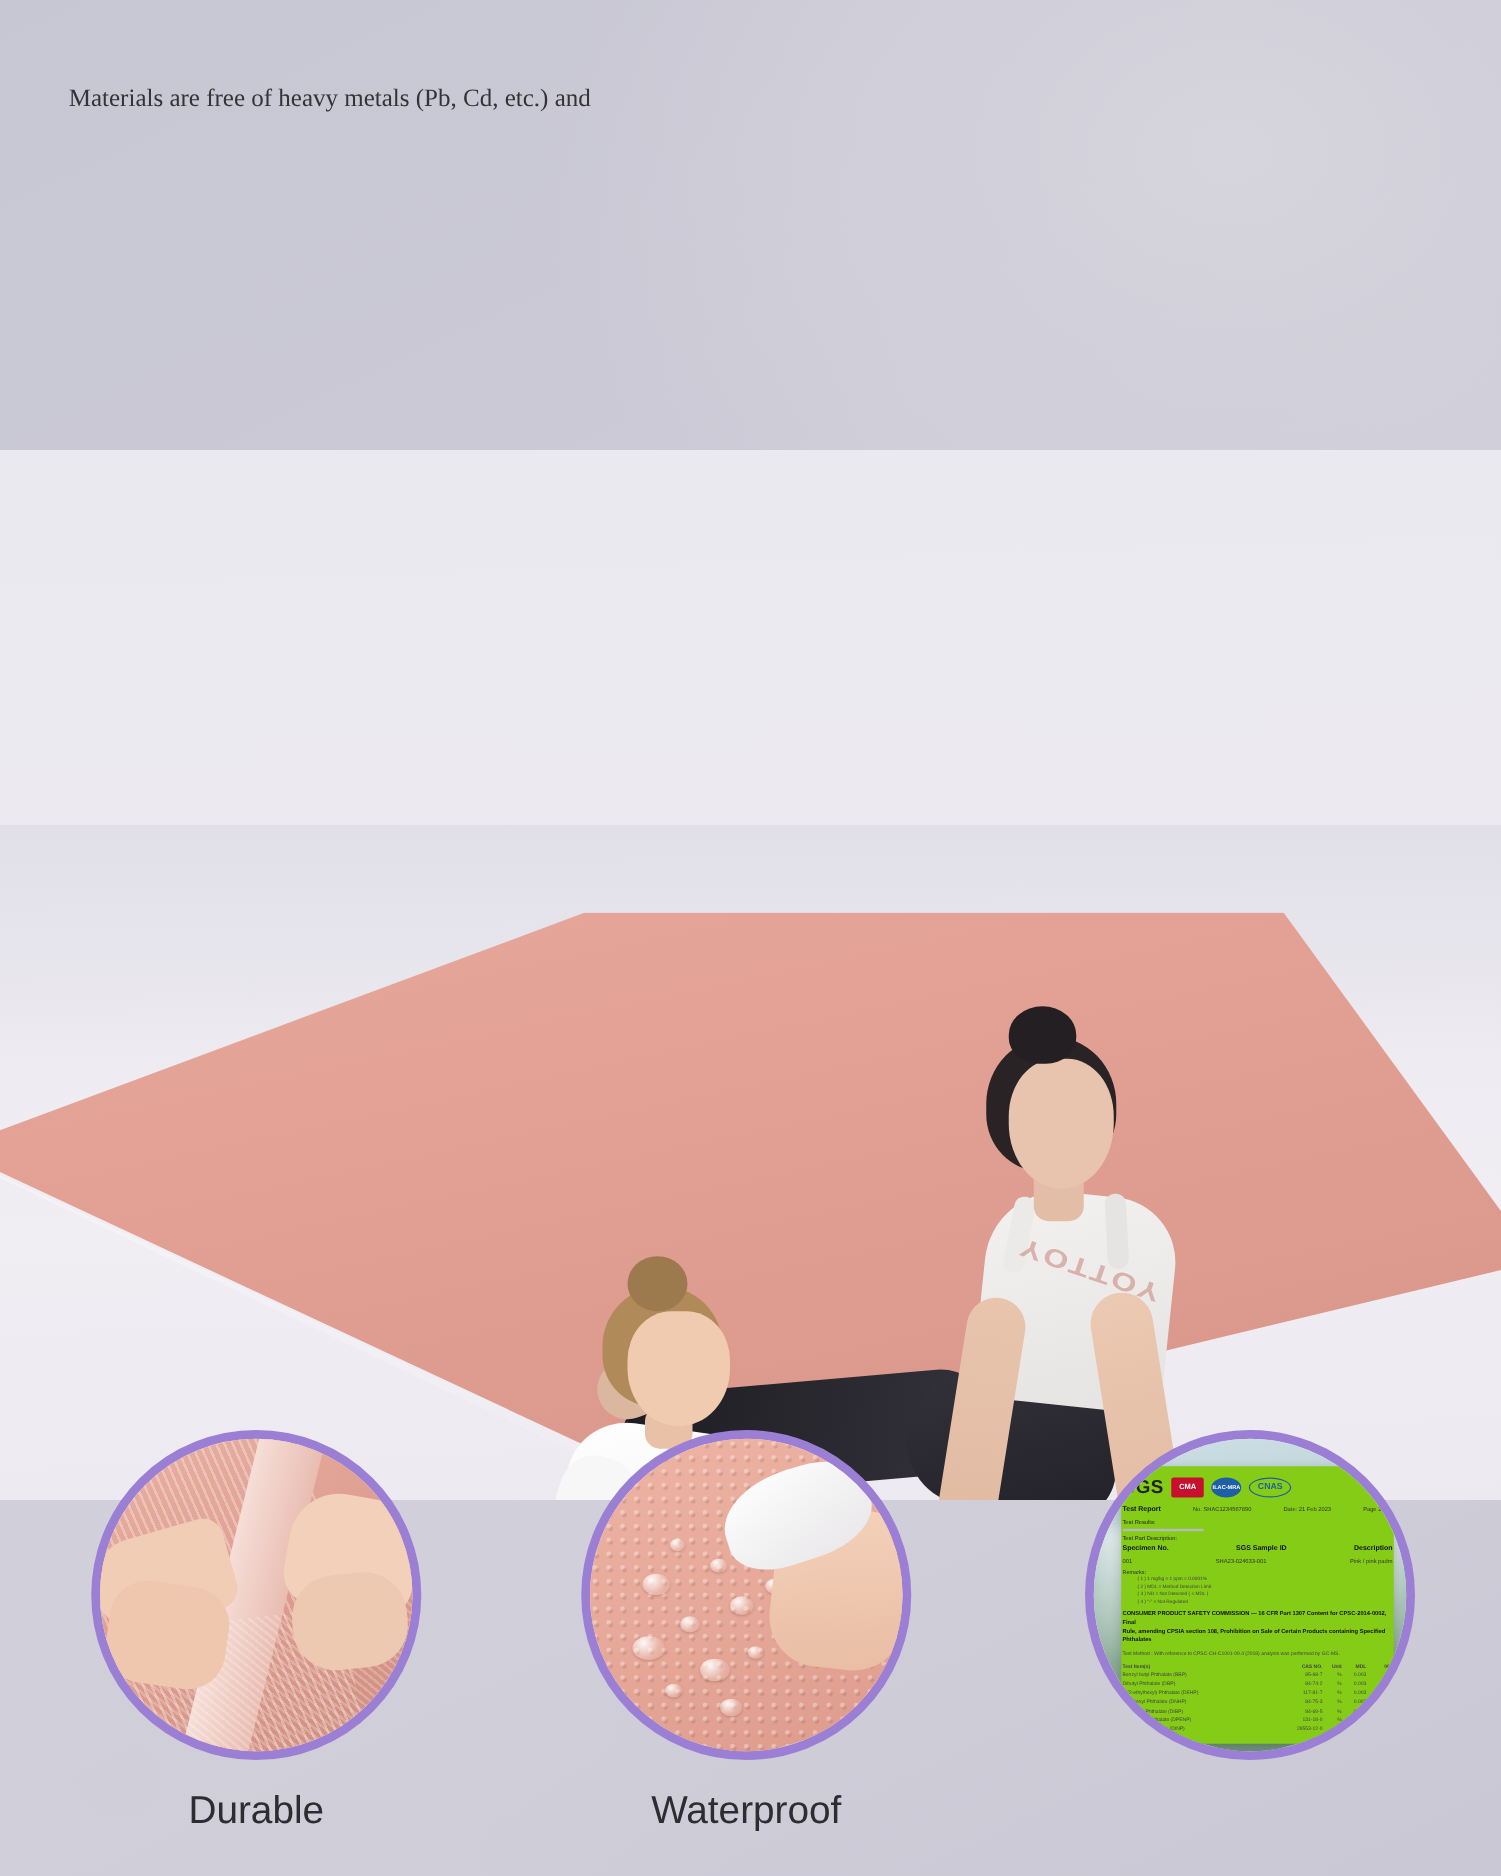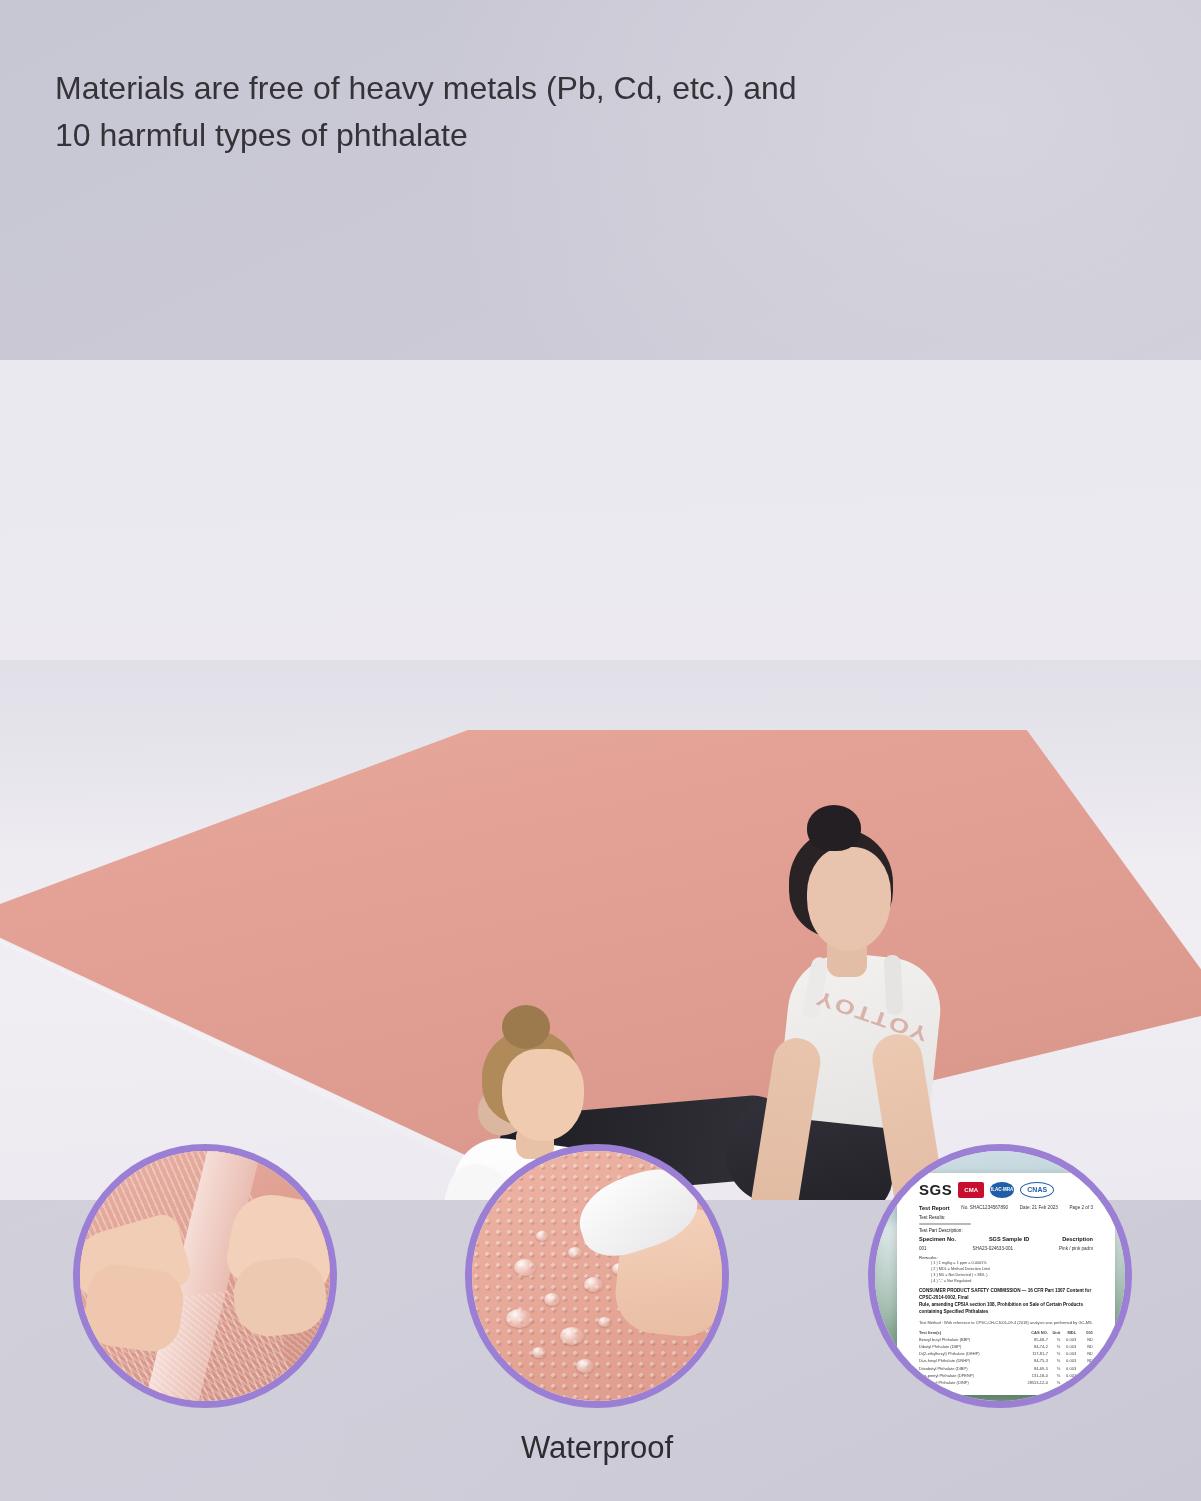--- a/index.html
+++ b/index.html
@@ -19,21 +19,21 @@
   }
 
   
   #header { position:absolute; left:55px; top:40px; width:1000px; }
   .title {
     font-size:63px; font-weight:bold; line-height:1.12;
     color:#2b2b2e; letter-spacing:-0.6px;
   }
   .subtitle {
     margin-top:25px;
-    font-size:32px; line-height:1.47; color:#333338; font-weight:400;
+    font-size:20px; line-height:1.47; color:#333338; font-weight:400;font-family:Liberation Serif, serif;
   }
 
   
   #eco-badge {
     position:absolute; left:60px; top:416px;
     width:170px; height:170px; border-radius:50%;
     background:radial-gradient(circle at 38% 32%, #8ade6c 0%, #7ed65f 55%, #74cc57 100%);
     box-shadow:0 3px 14px rgba(120,190,90,0.30);
   }
   #eco-badge svg { position:absolute; left:26px; top:26px; }
@@ -150,21 +150,21 @@
               background:linear-gradient(160deg,#ffffff,#e8e6e8); border-radius:50% 40% 44% 36%; transform:rotate(-18deg); }
   .wp-hand  { position:absolute; right:-4px; top:56px; width:108px; height:128px;
               background:linear-gradient(170deg,#f5d2bb,#e8bda3); border-radius:44px 34px 40px 40px; transform:rotate(6deg); }
 
   
   .sgs-bg   { position:absolute; inset:0;
               background:linear-gradient(175deg,#cfe0e6 0%, #b9cfd2 26%, #9fbcae 52%, #7fa289 74%, #6b8e77 100%); }
   .sgs-mist { position:absolute; left:0; top:28%; width:100%; height:42%;
               background:linear-gradient(180deg, rgba(255,255,255,0.55), rgba(255,255,255,0.05)); filter:blur(6px); }
   .sgs-doc  { position:absolute; left:22px; top:22px; width:218px; height:222px;
-              background:#ffffff; box-shadow:0 2px 8px rgba(0,0,0,0.18); padding:8px 22px; overflow:hidden; }
+              background:#84cc16; box-shadow:0 2px 8px rgba(0,0,0,0.18); padding:8px 1px; overflow:hidden; }
   .sgs-logos{ display:flex; align-items:center; gap:6px; margin-bottom:7px; }
   .lg-sgs   { font-size:15px; font-weight:bold; color:#222; letter-spacing:0.5px; }
   .lg-badge { width:26px; height:16px; border-radius:2px; display:flex; align-items:center;
               justify-content:center; font-size:6px; font-weight:bold; color:#fff; }
   .lg-cma   { background:#c8102e; }
   .lg-ilac  { width:24px; height:16px; border-radius:50%; background:#1f5fa8; color:#fff;
               display:flex; align-items:center; justify-content:center; font-size:4.5px; font-weight:bold; }
   .lg-cnas  { width:34px; height:16px; border-radius:50%; border:1.5px solid #1f5fa8; color:#1f5fa8;
               display:flex; align-items:center; justify-content:center; font-size:7px; font-weight:bold; }
   .doc-hrow { display:flex; justify-content:space-between; font-size:4.6px; color:#333; margin-bottom:4px; }
@@ -179,21 +179,20 @@
 </head>
 <body>
 
 <div id="page">
 
   <div id="header">
     <div class="title">
     </div>
     <div class="subtitle">
       <div>Materials are free of heavy metals (Pb, Cd, etc.) and</div>
-      <div>10 harmful types of phthalate</div>
     </div>
   </div>
 
   <div id="eco-badge">
     <svg width="118" height="118" viewBox="0 0 118 118">
       <g fill="none" stroke="#ffffff" stroke-width="4.2" stroke-linecap="round" stroke-linejoin="round">
         <path d="M46 13 C25 18, 16 36, 20 56 C38 54, 50 40, 48 20 Z"></path>
         <path d="M20 56 C28 46, 36 39, 45 34"></path>
         <circle cx="42" cy="42" r="2.6" fill="#ffffff" stroke="none"></circle>
         <path d="M63 22 C84 30, 92 50, 83 70 C64 64, 54 44, 63 22 Z"></path>
@@ -245,20 +244,21 @@
         <div class="dur-bg"></div>
         <div class="dur-ridge"></div>
         <div class="dur-fold"></div>
         <div class="dur-lower"></div>
         <div class="dur-handA"></div>
         <div class="dur-handB"></div>
         <div class="dur-handC"></div>
         <div class="dur-handD"></div>
       </div>
     </div>
+    <div class="feature-label">Durable</div>
   </div>
 
   <div class="feature" style="left:465px; top:1144px;">
     <div class="circle-wrap">
       <div class="circle-inner">
         <div class="wp-bg"></div>
         <div class="wp-tex"></div>
         <div class="drop" style="left:42px; top:108px; width:22px; height:17px;"></div>
         <div class="drop" style="left:72px; top:142px; width:16px; height:13px;"></div>
         <div class="drop" style="left:34px; top:158px; width:26px; height:19px;"></div>

